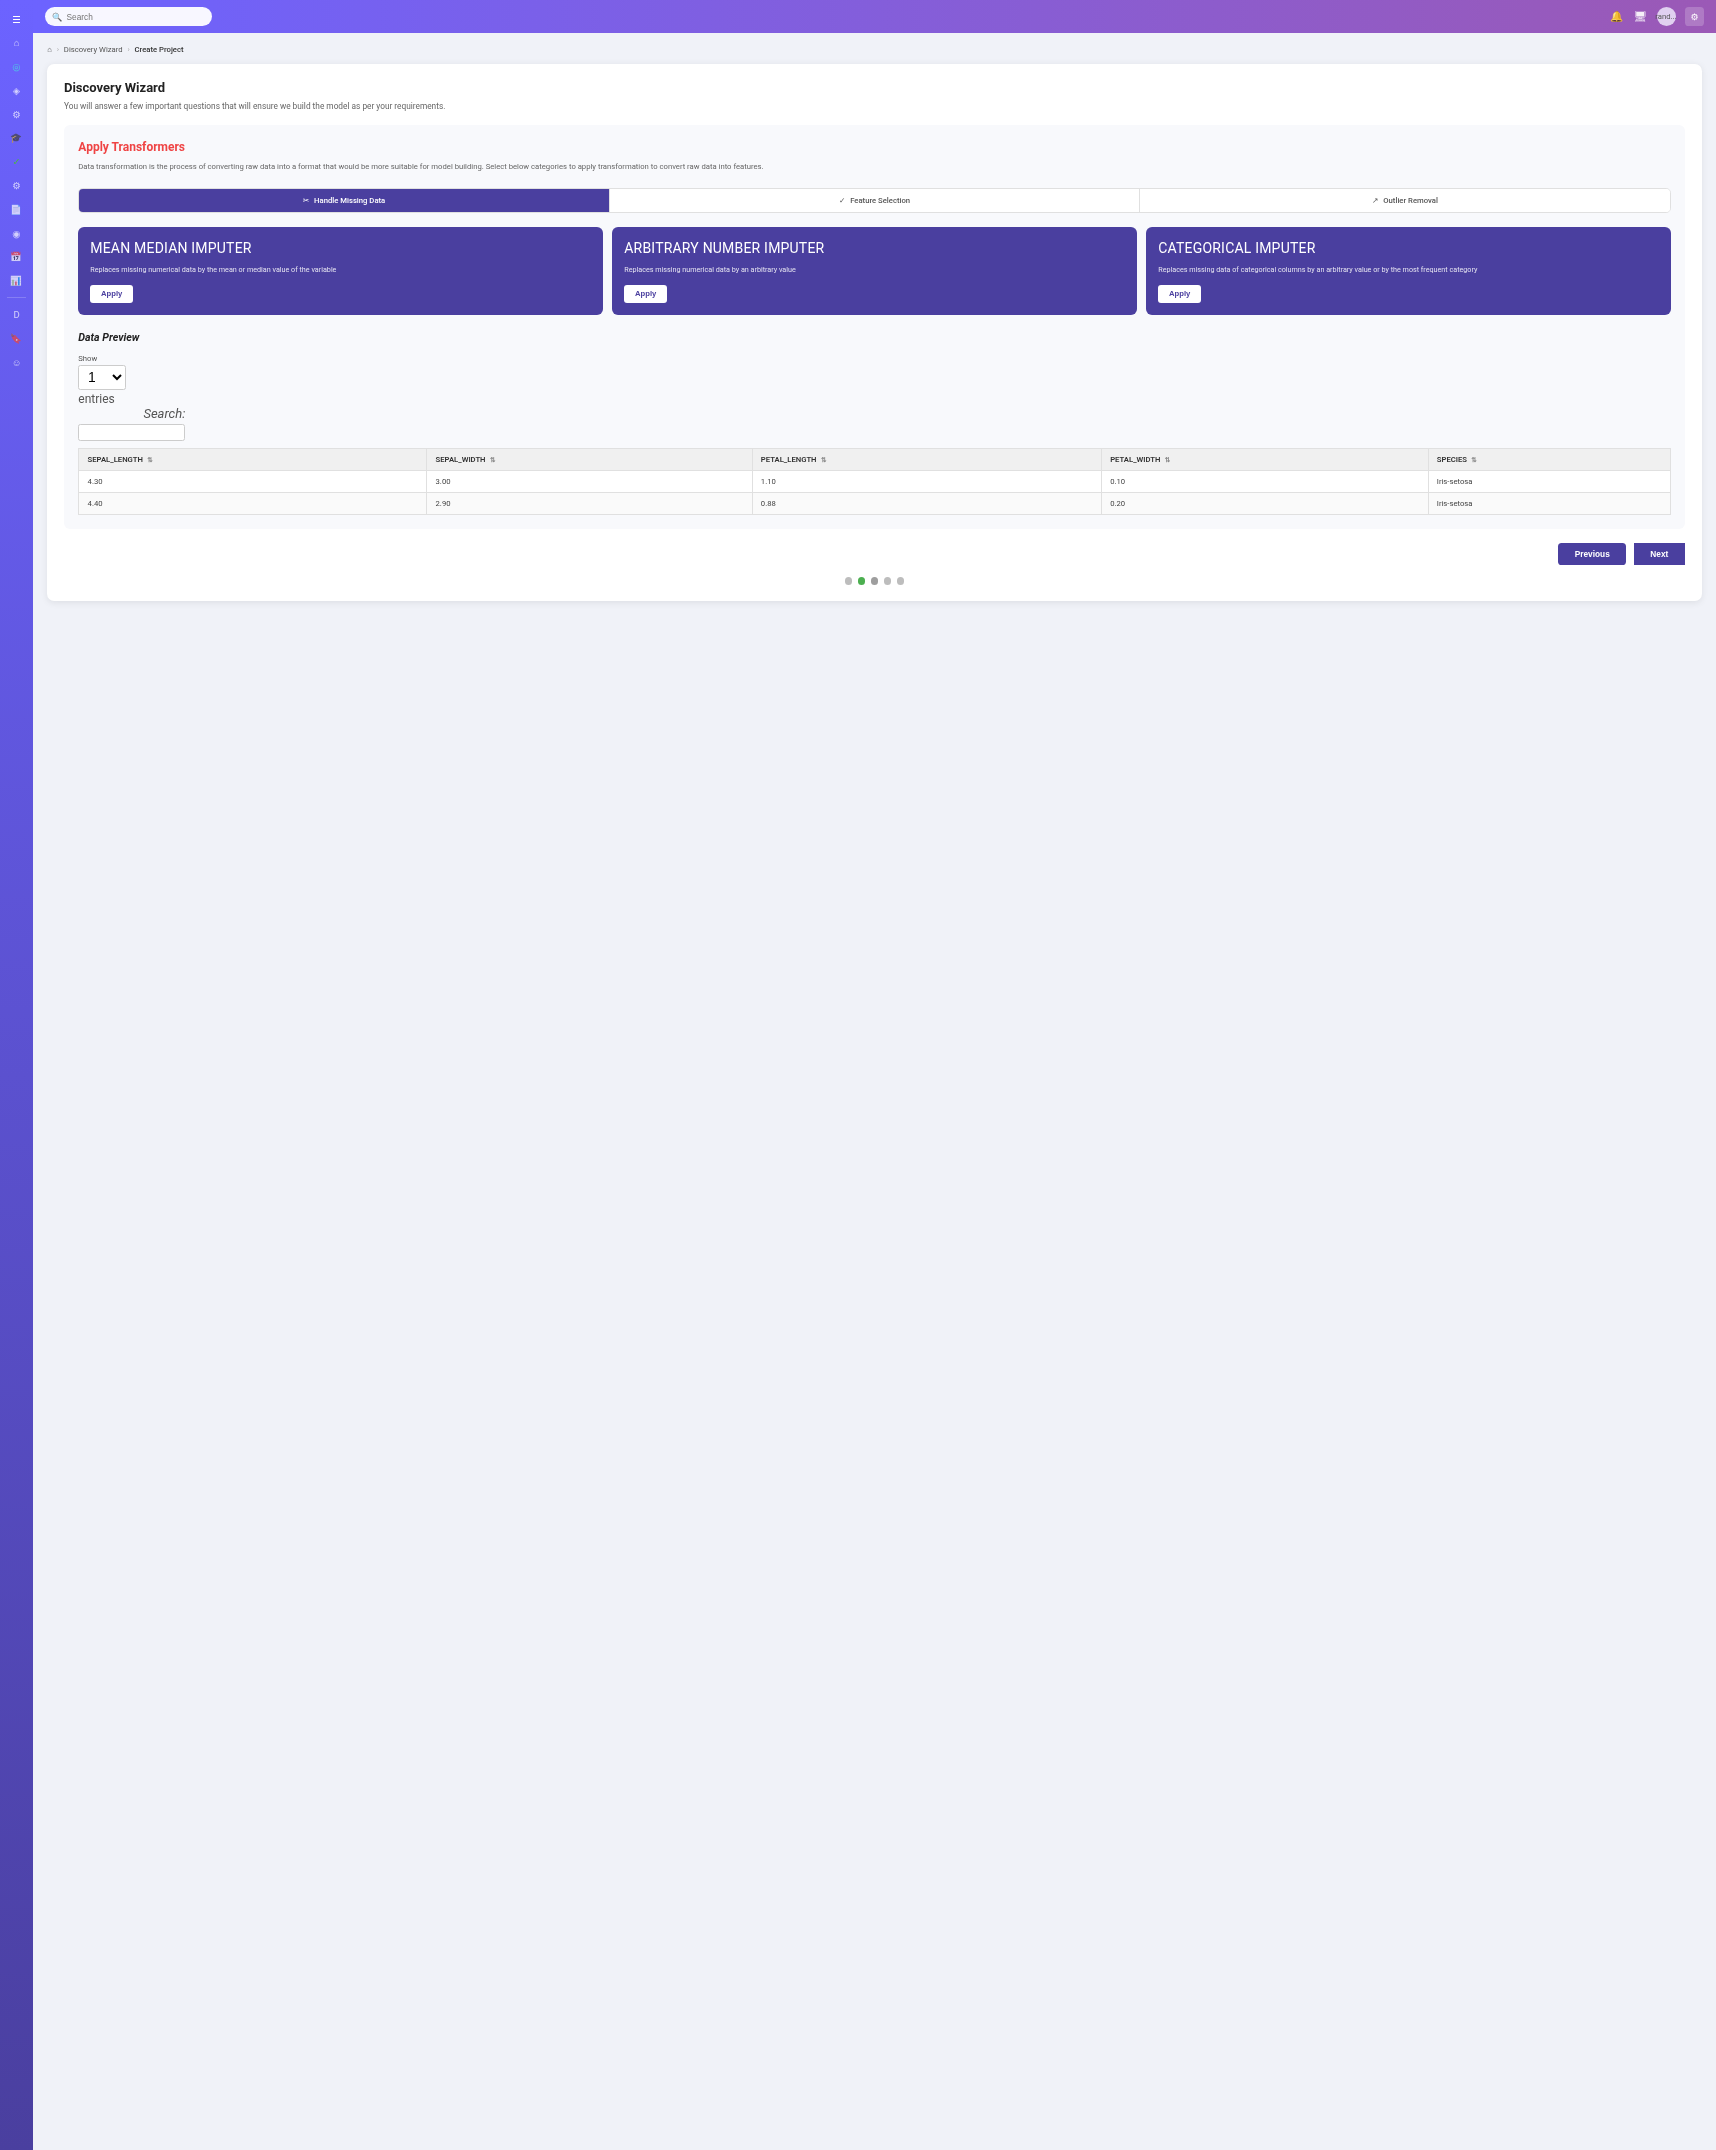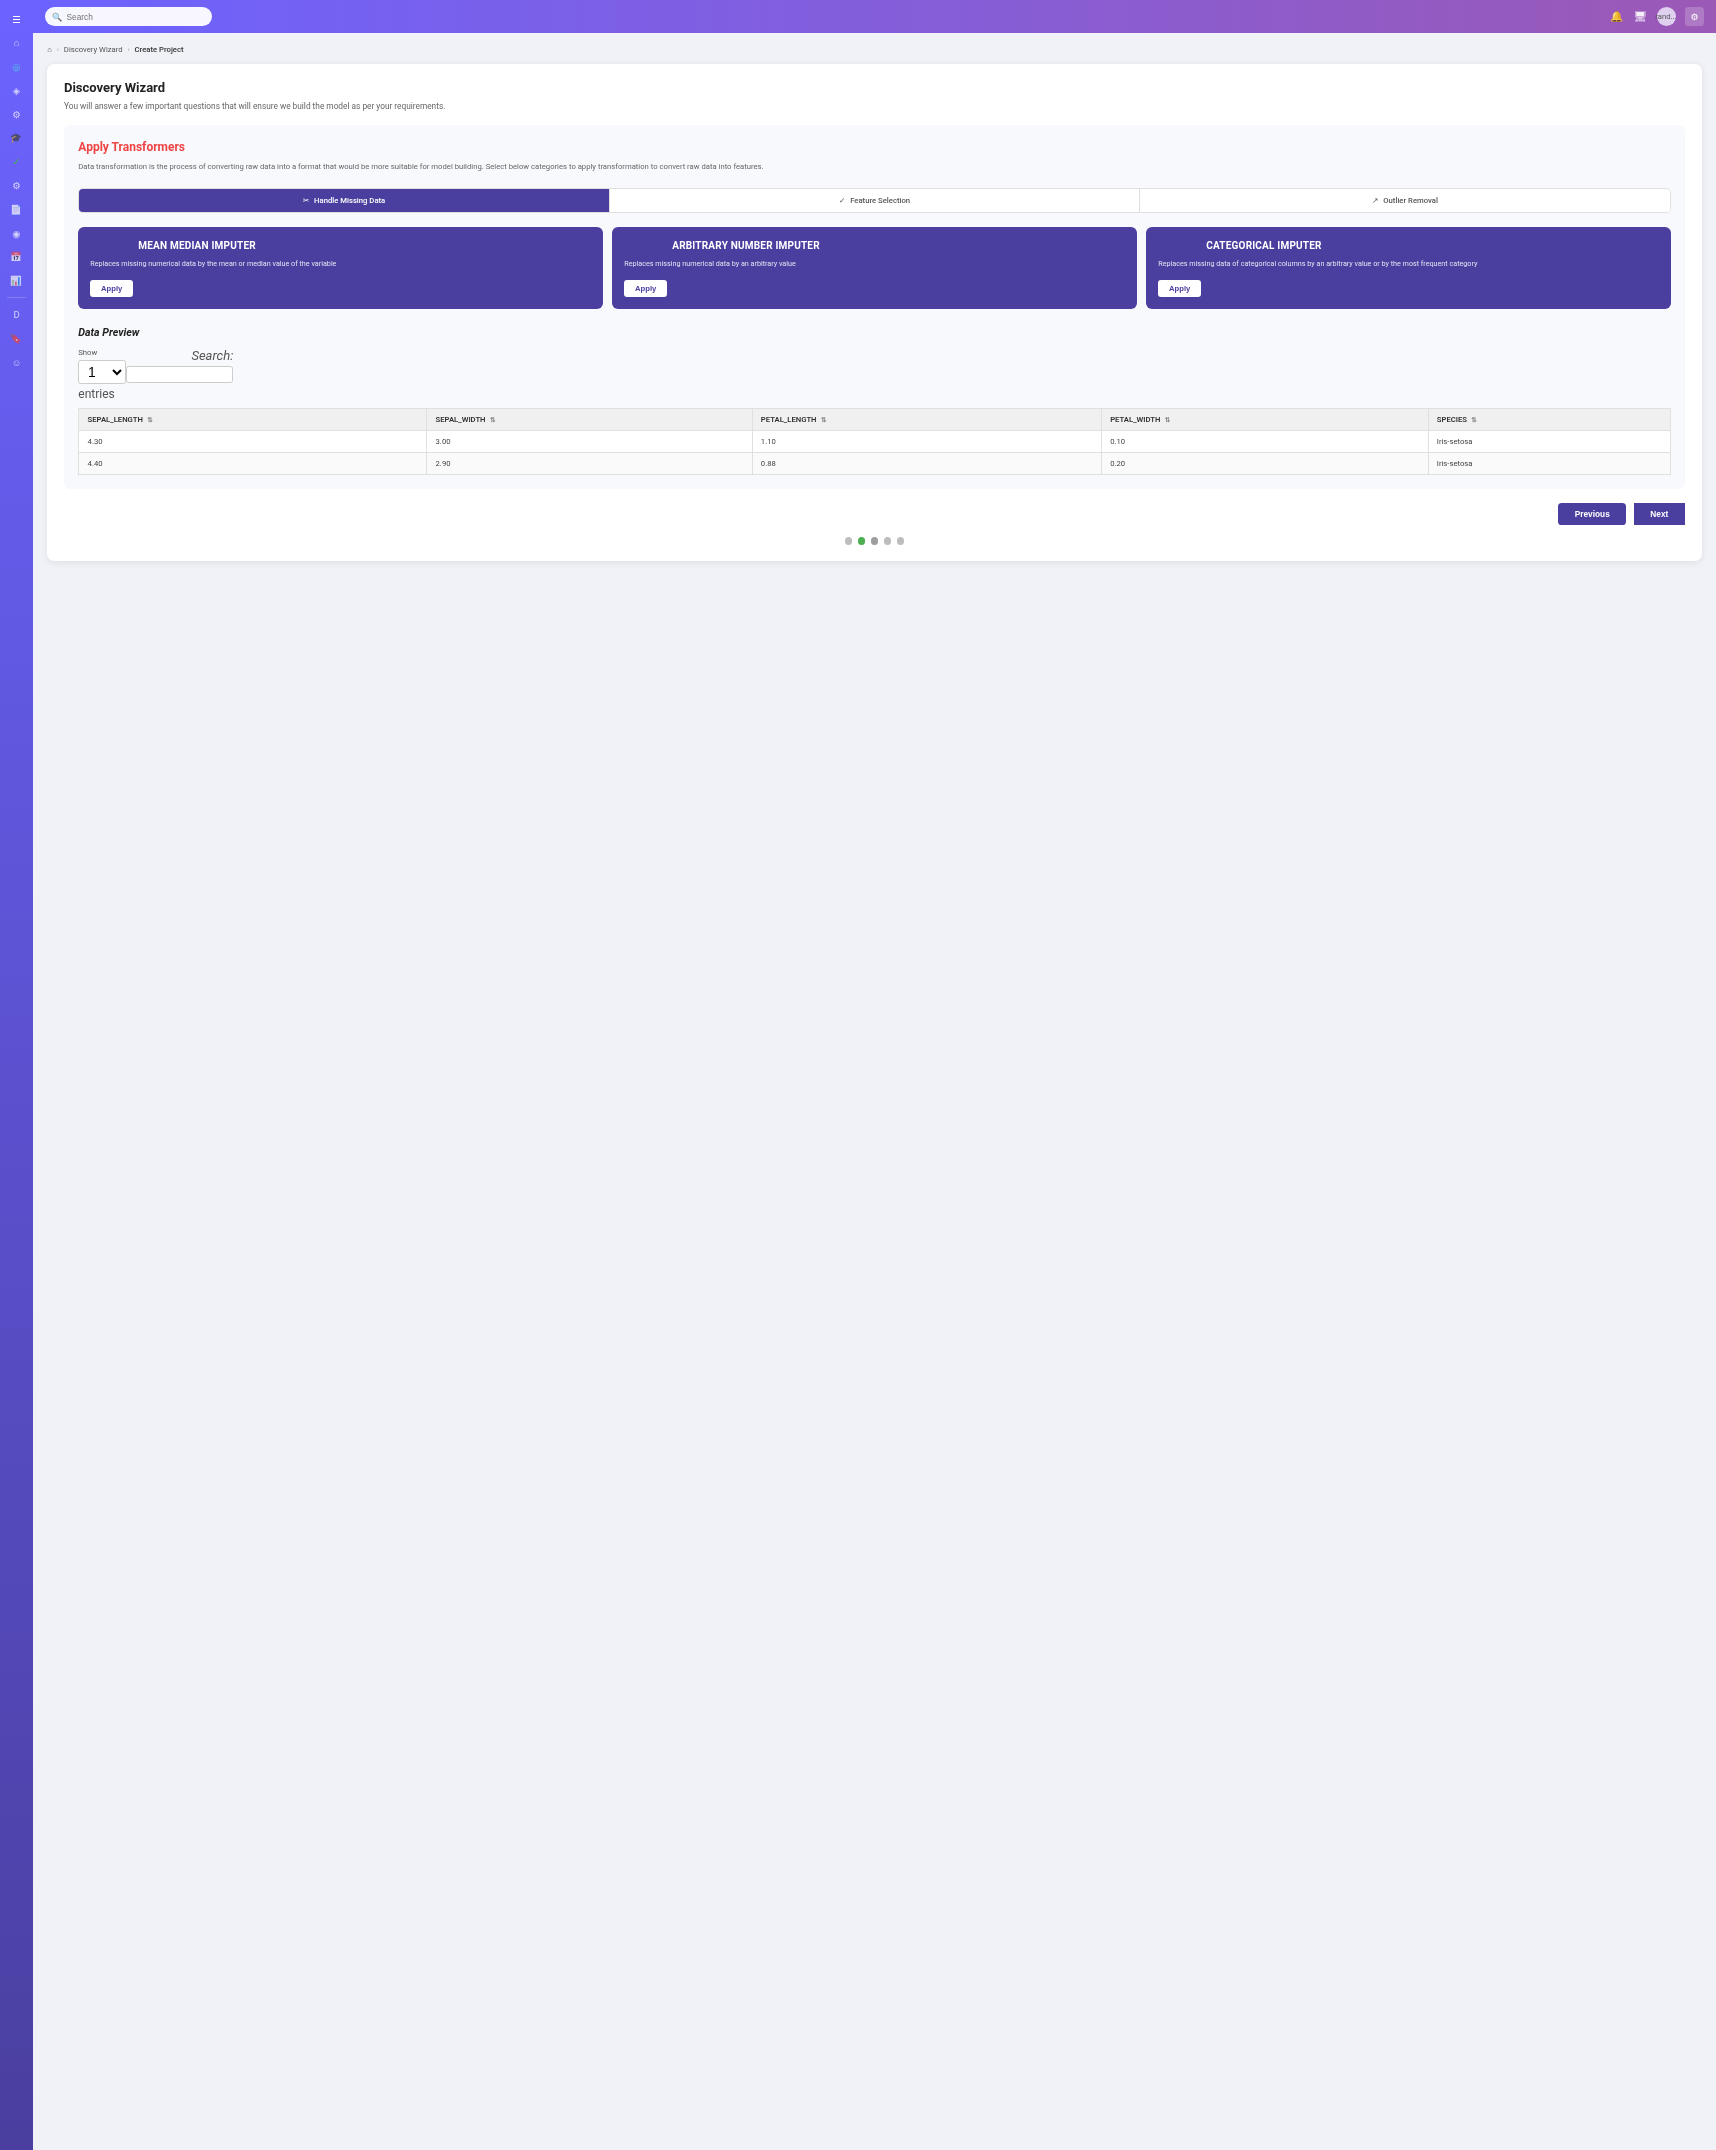--- a/index.html
+++ b/index.html
@@ -229,26 +229,25 @@
     }
     .imputer-card {
       flex: 1;
       min-width: 107px;
       background: #4a3f9f;
       border-radius: 6px;
       padding: 12px;
       color: #fff;
     }
     .imputer-title {
-      font-size: 10px;
-      font-weight: 700;
+      font-size: 14px;
+      font-weight: 400;
       letter-spacing: 0.2px;
       margin-bottom: 6px;
       line-height: 1.4;
-      margin-left: 48px;
     }
     .imputer-desc {
       font-size: 7.2px;
       color: rgba(255,255,255,0.85);
       margin-bottom: 9.5px;
       line-height: 1.5;
     }
     .apply-btn {
       background: #fff;
       color: #4a3f9f;
@@ -269,20 +268,21 @@
       font-weight: 700;
       color: #222;
       margin-bottom: 9.5px;
       font-style: italic;
     }
     .table-controls {
       display: flex;
       align-items: flex-start;
       justify-content: flex-start;
       margin-bottom: 7.2px;
+      flex-direction: column;
     }
     .show-entries {
       display: flex;
       flex-direction: column;
       gap: 2.4px;
     }
     .show-label { font-size: 7.7px; color: #555; }
     .entries-select {
       border: 0.6px solid #ccc;
       border-radius: 2.4px;

